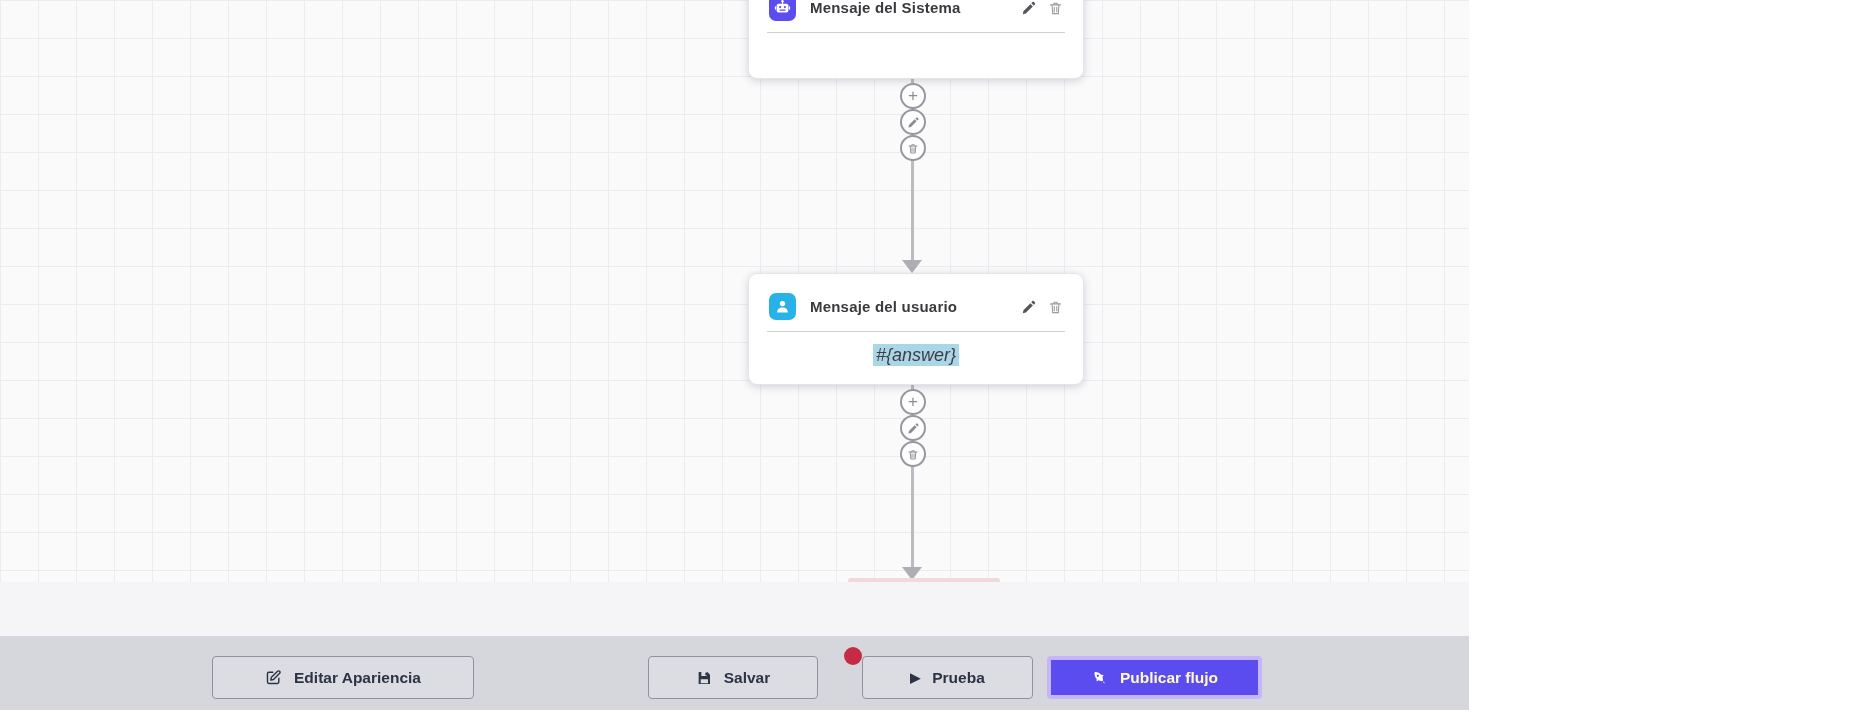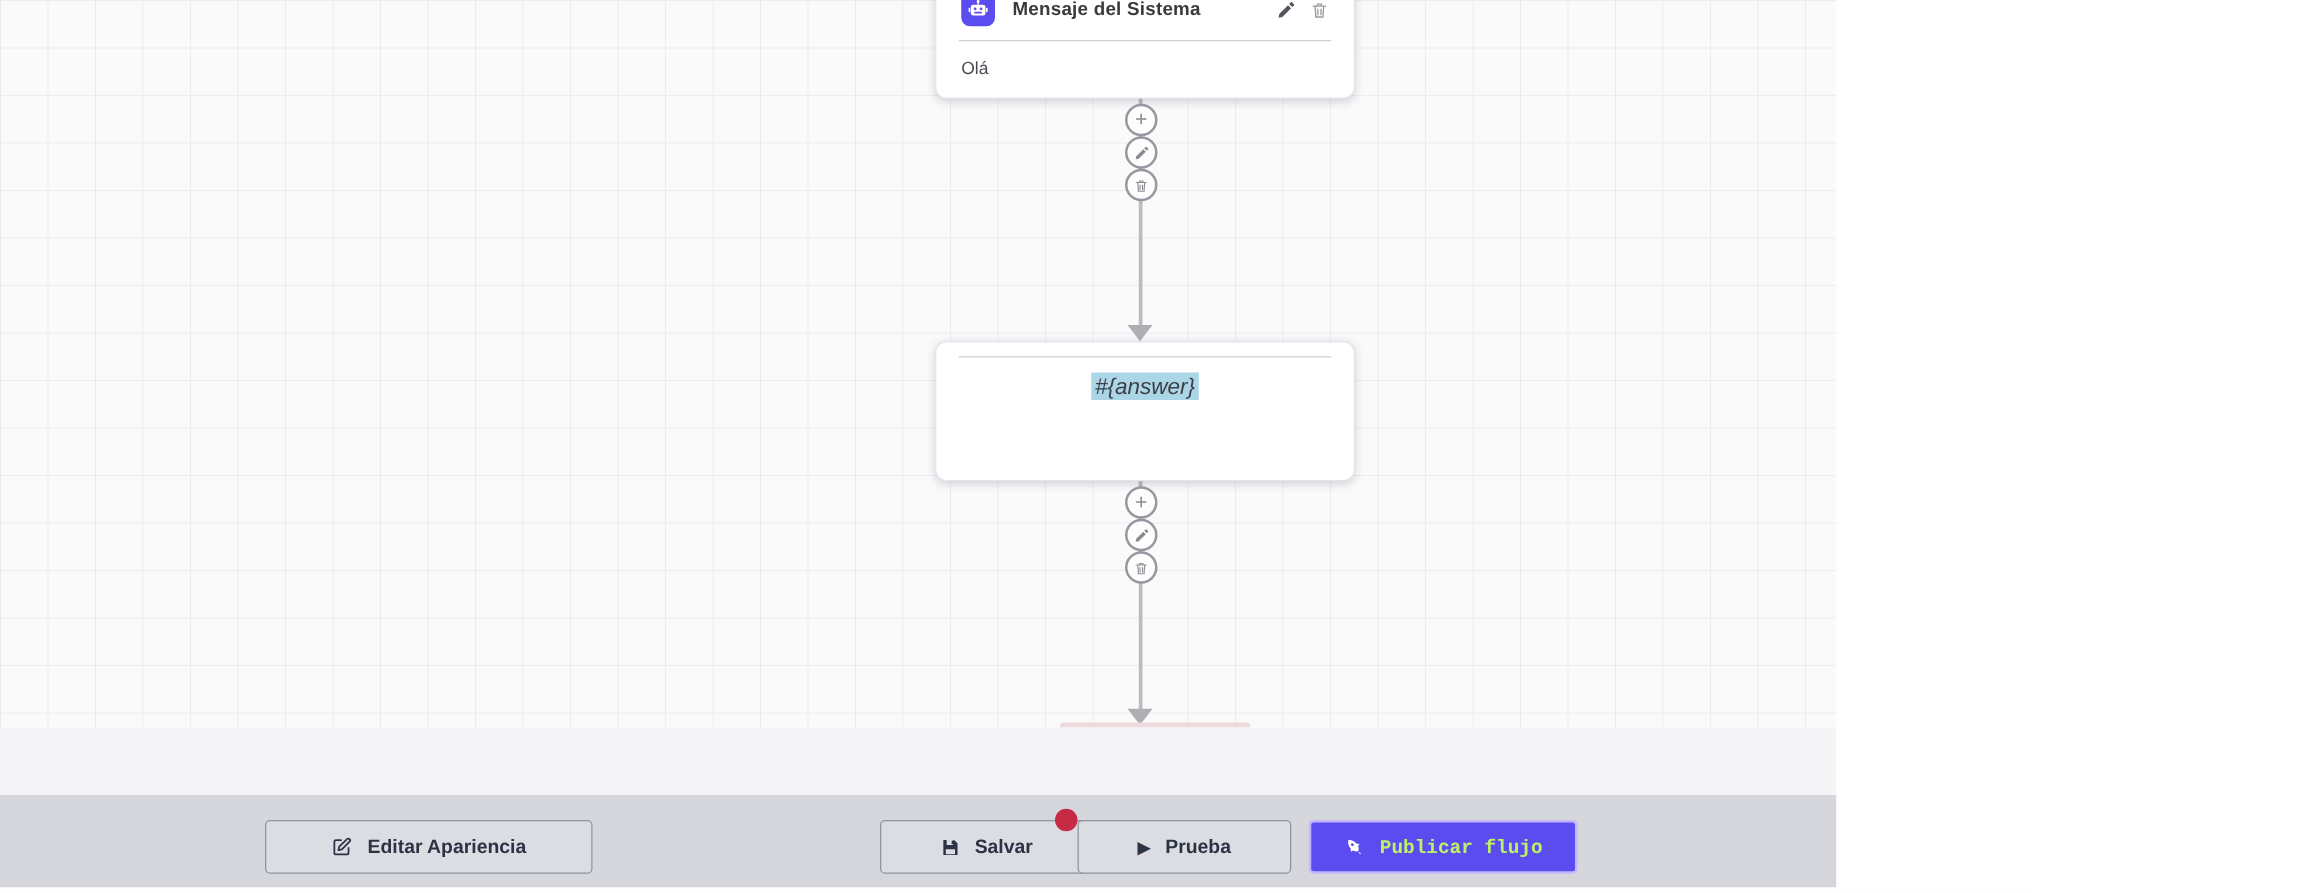--- a/index.html
+++ b/index.html
@@ -84,24 +84,24 @@
   .bottom-white{position:absolute;left:0;top:710px;width:1853px;height:4px;background:#fff;}
   
   .tb-btn{
     position:absolute;top:656px;height:43px;box-sizing:border-box;
     display:flex;align-items:center;justify-content:center;gap:12px;
     background:#dcdde2;border:1px solid #8f939c;border-radius:4px;
     font-family:"Liberation Sans",sans-serif;font-size:15.5px;font-weight:bold;
     color:#2c3345;cursor:pointer;padding:0;
   }
   .tb-btn svg{display:block;}
-  .tb-btn.primary{background:#5b4cf0;border:2px solid #c4b5fd;color:#bef264;font-family:Liberation Mono, monospace;}
+  .tb-btn.primary{background:#5b4cf0;border:4px solid #c4b5fd;color:#fef9c3;}
   .btn-editar{left:212px;width:262px;}
   .btn-recargar{left:481px;width:194px;}
-  .btn-salvar{left:704px;width:170px;}
+  .btn-salvar{left:648px;width:170px;}
   .btn-prueba{left:862px;width:171px;}
   .btn-publicar{left:1047px;width:215px;}
   .btn-exportar{left:1270px;width:326px;}
   .play-glyph{font-size:13px;color:#2c3345;}
   .notif-dot{
     position:absolute;left:844px;top:647px;width:18px;height:18px;border-radius:50%;
     background:#c62b46;z-index:5;
   }
   
   .help-btn{
@@ -149,38 +149,58 @@
             </svg>
           </span>
           <span>
             <svg width="15" height="16" viewBox="0 0 24 24" fill="none" stroke="#9a9aa0" stroke-width="1.7" stroke-linecap="round">
               <path d="M4 7h16M9.5 7V4.5h5V7M6.5 7l1 14h9l1-14M10 11v7M14 11v7"></path>
             </svg>
           </span>
         </div>
       </div>
       <div class="node-divider"></div>
-      <div class="node-body">Olá</div>
     </div>
 
     <div class="circle-btn" style="top:83px;">
       <span class="plus-glyph">+</span>
     </div>
     <div class="circle-btn" style="top:109px;">
       <svg width="13" height="13" viewBox="0 0 24 24" fill="#8b8b93">
         <path d="M14.1 6.2l3.7 3.7L7.3 20.4l-4.5.8.8-4.5L14.1 6.2zm1.4-1.4l2-2c.4-.4 1-.4 1.4 0l2.3 2.3c.4.4.4 1 0 1.4l-2 2-3.7-3.7z"></path>
       </svg>
     </div>
     <div class="circle-btn" style="top:135px;">
       <svg width="12" height="13" viewBox="0 0 24 24" fill="none" stroke="#8b8b93" stroke-width="1.8" stroke-linecap="round">
         <path d="M4 7h16M9.5 7V4.5h5V7M6.5 7l1 14h9l1-14M10 11v7M14 11v7"></path>
       </svg>
     </div>
 
     <div class="node-card card-user">
+      <div class="node-header">
+        <div class="node-icon" style="background:#29b2e8;">
+          <svg width="19" height="19" viewBox="0 0 24 24">
+            <circle cx="12" cy="8.3" r="3.4" fill="#fff"></circle>
+            <path d="M5.2 19.6c0-3.8 3-6.3 6.8-6.3s6.8 2.5 6.8 6.3z" fill="#fff"></path>
+          </svg>
+        </div>
+        <div class="node-title">Mensaje del usuario</div>
+        <div class="hdr-actions">
+          <span>
+            <svg width="16" height="16" viewBox="0 0 24 24" fill="#55555b">
+              <path d="M14.1 6.2l3.7 3.7L7.3 20.4l-4.5.8.8-4.5L14.1 6.2zm1.4-1.4l2-2c.4-.4 1-.4 1.4 0l2.3 2.3c.4.4.4 1 0 1.4l-2 2-3.7-3.7z"></path>
+            </svg>
+          </span>
+          <span>
+            <svg width="15" height="16" viewBox="0 0 24 24" fill="none" stroke="#9a9aa0" stroke-width="1.7" stroke-linecap="round">
+              <path d="M4 7h16M9.5 7V4.5h5V7M6.5 7l1 14h9l1-14M10 11v7M14 11v7"></path>
+            </svg>
+          </span>
+        </div>
+      </div>
       <div class="node-divider"></div>
       <div class="node-body centered">
         <span class="hl">#{answer}</span>
       </div>
     </div>
 
     <div class="circle-btn" style="top:389px;">
       <span class="plus-glyph">+</span>
     </div>
     <div class="circle-btn" style="top:415px;">

